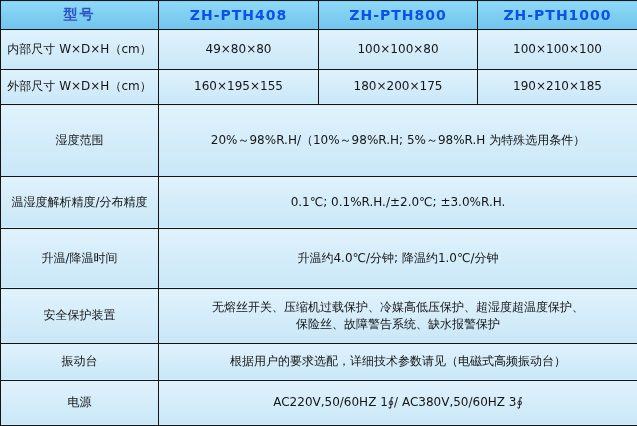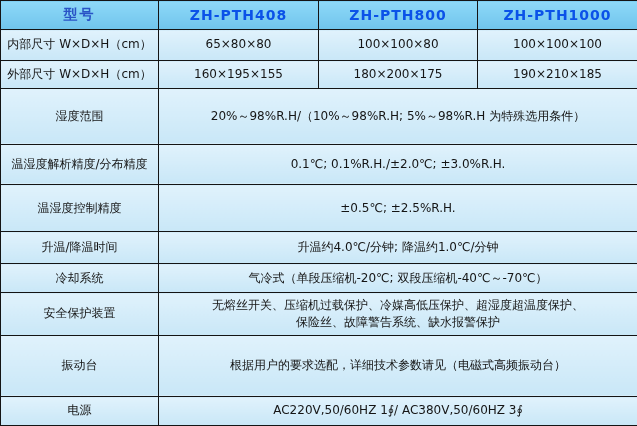--- a/index.html
+++ b/index.html
@@ -76,49 +76,41 @@
       <tr>
         <th class="model-col-label">型号</th>
         <th>ZH-PTH408</th>
         <th>ZH-PTH800</th>
         <th>ZH-PTH1000</th>
       </tr>
     </thead>
     <tbody id="spec-body">
         <tr>
           <td class="label-cell">内部尺寸 W×D×H（cm）</td>
-          <td>65×80×80</td>
+          <td>49×80×80</td>
           <td>100×100×80</td>
           <td>100×100×100</td>
         </tr>
         <tr>
           <td class="label-cell">外部尺寸 W×D×H（cm）</td>
           <td>160×195×155</td>
           <td>180×200×175</td>
           <td>190×210×185</td>
         </tr>
         <tr>
           <td class="label-cell">湿度范围</td>
           <td colspan="3">20%～98%R.H/（10%～98%R.H; 5%～98%R.H 为特殊选用条件）</td>
         </tr>
         <tr>
           <td class="label-cell">温湿度解析精度/分布精度</td>
           <td colspan="3">0.1℃; 0.1%R.H./±2.0℃; ±3.0%R.H.</td>
         </tr>
         <tr>
-          <td class="label-cell">温湿度控制精度</td>
-          <td colspan="3">±0.5℃; ±2.5%R.H.</td>
-        </tr>
-        <tr>
           <td class="label-cell">升温/降温时间</td>
           <td colspan="3">升温约4.0℃/分钟; 降温约1.0℃/分钟</td>
-        </tr>
-        <tr>
-          <td class="label-cell">冷却系统</td>
-          <td colspan="3">气冷式（单段压缩机-20℃; 双段压缩机-40℃～-70℃）</td>
         </tr>
         <tr>
           <td class="label-cell">安全保护装置</td>
           <td colspan="3">无熔丝开关、压缩机过载保护、冷媒高低压保护、超湿度超温度保护、
 保险丝、故障警告系统、缺水报警保护</td>
         </tr>
         <tr>
           <td class="label-cell">振动台</td>
           <td colspan="3">根据用户的要求选配，详细技术参数请见（电磁式高频振动台）</td>
         </tr>

